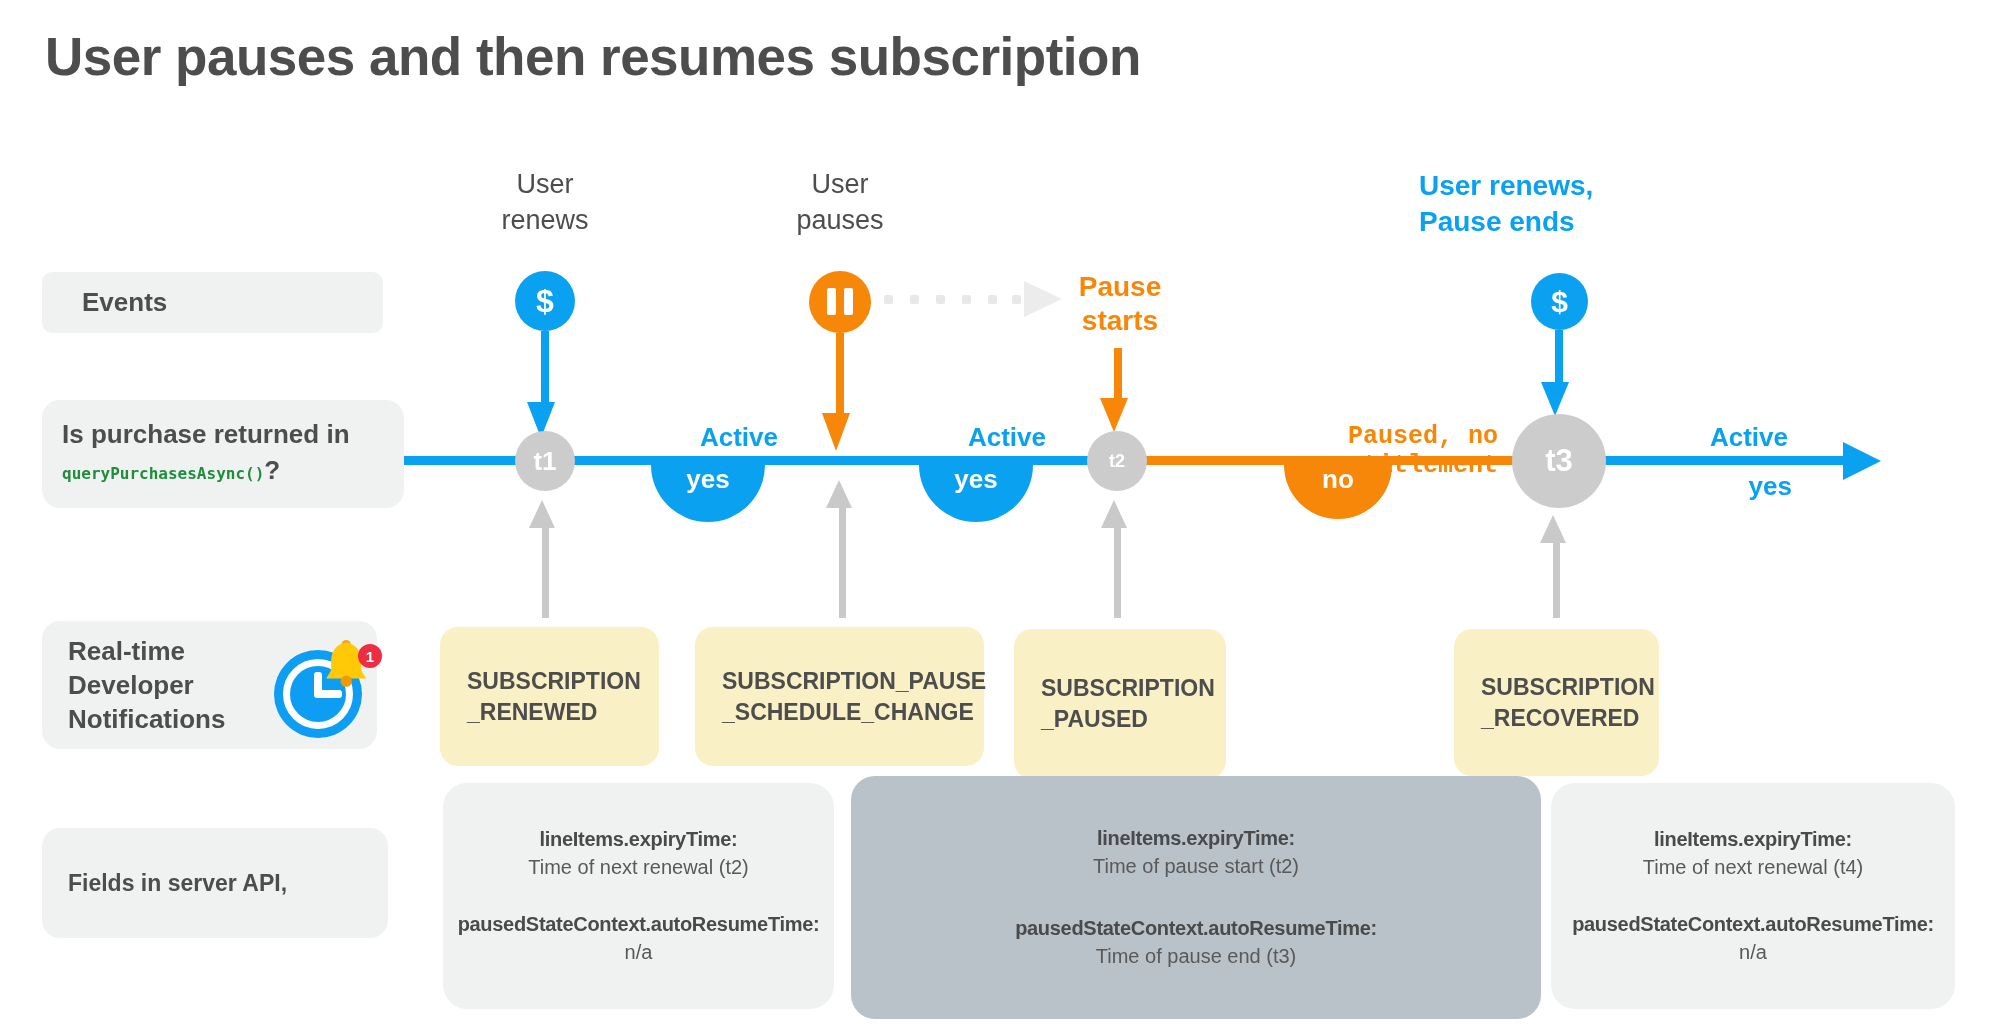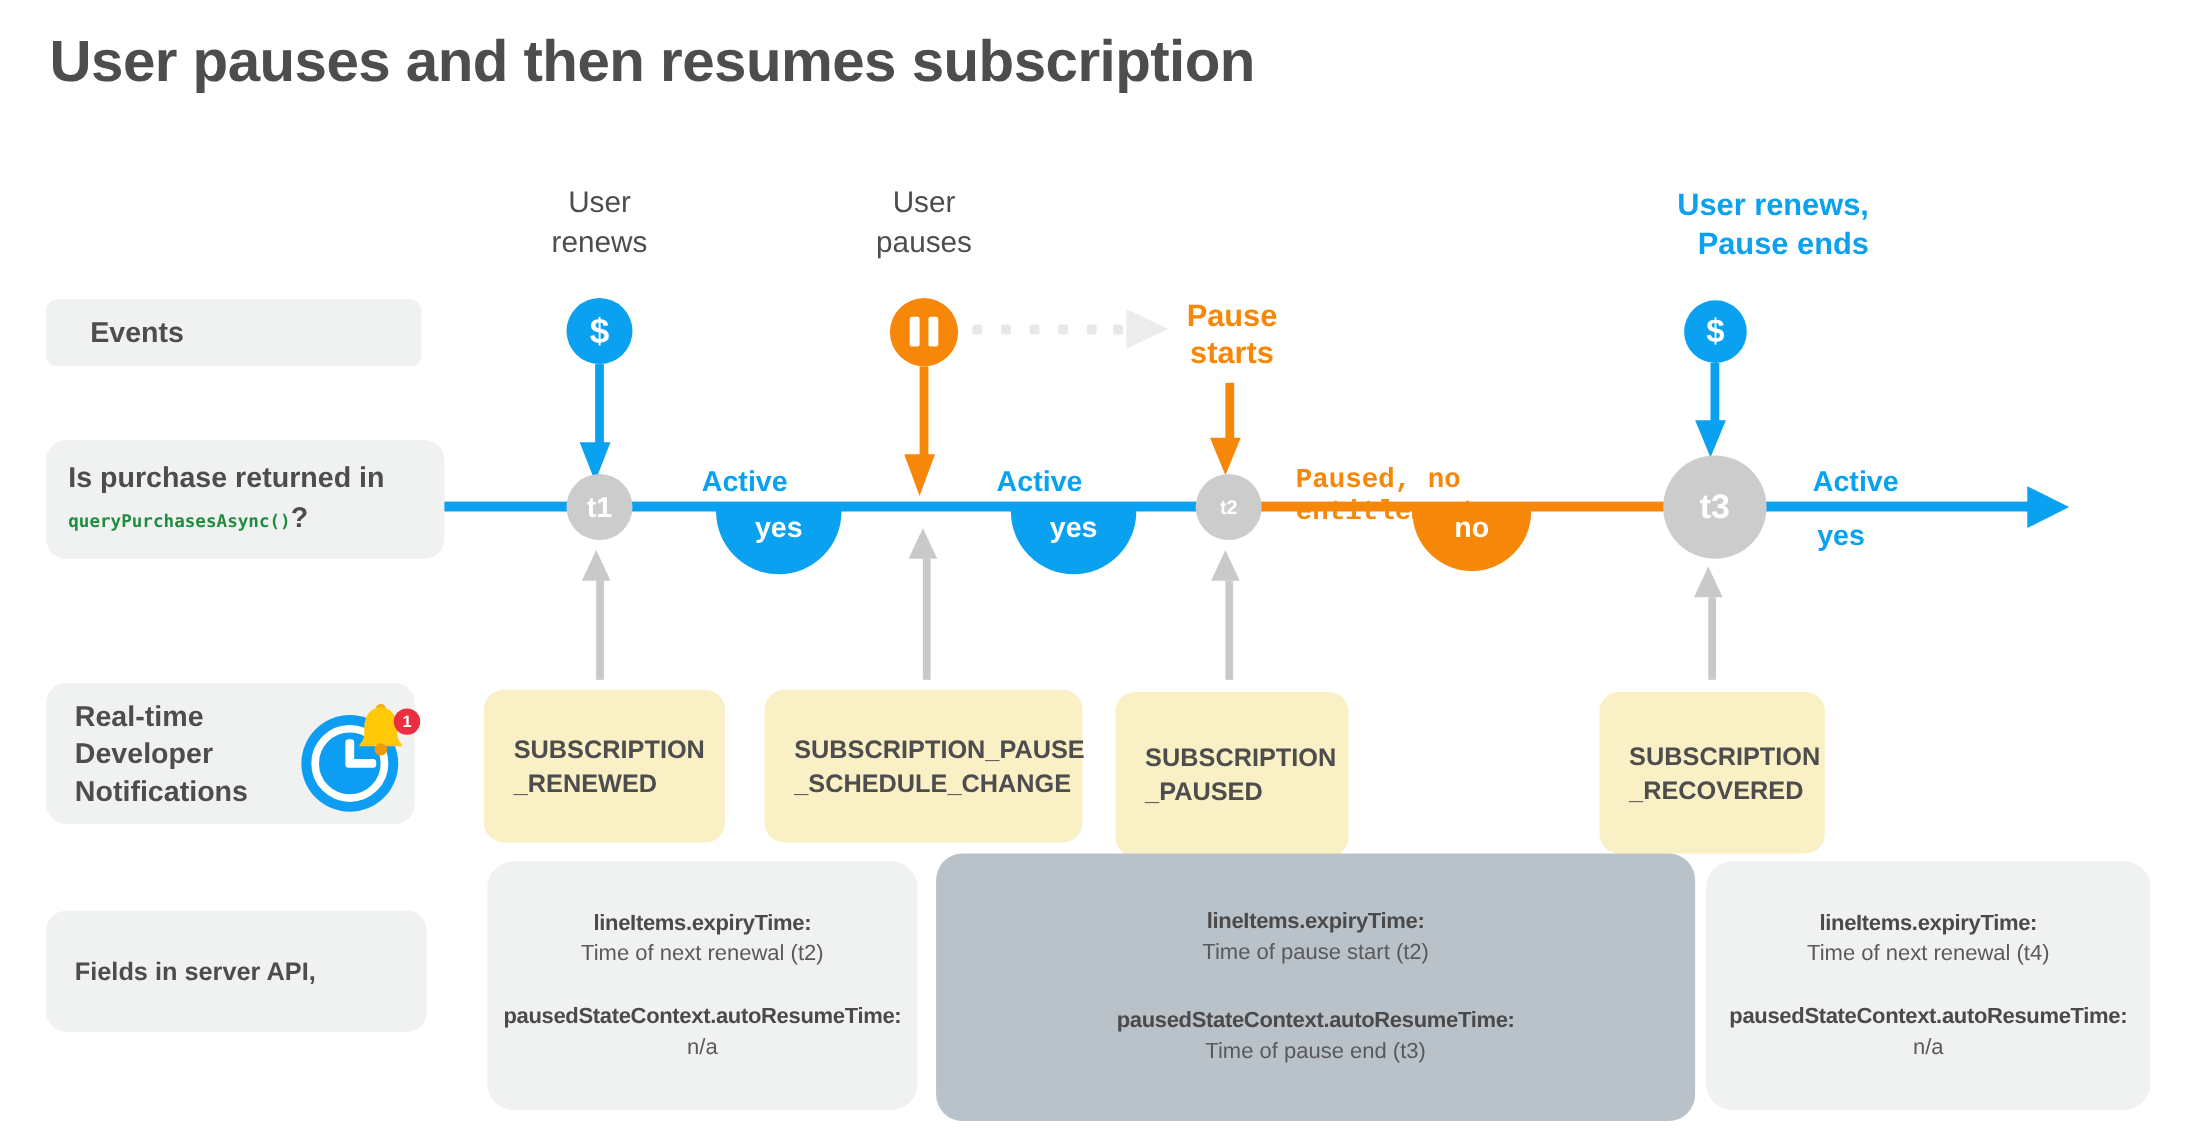--- a/index.html
+++ b/index.html
@@ -14,21 +14,21 @@
   .blue-txt{color:#0aa2f0;font-weight:700;}
   .orange-txt{color:#f78708;font-weight:700;}
   .circle{border-radius:50%;display:flex;align-items:center;justify-content:center;}
   .marker{background:#cccccc;color:#ffffff;font-weight:700;z-index:5;}
   .evt-circle-blue{background:#0aa2f0;color:#fff;font-weight:700;}
   .evt-circle-orange{background:#f78708;}
   .tl{height:9px;z-index:1;}
   .shaft{z-index:2;}
   .head{width:0;height:0;z-index:2;}
   .semi{border-radius:0 0 999px 999px;text-align:center;color:#fff;font-weight:700;font-size:26px;z-index:3;}
-  .seg-label{font-size:26px;text-align:left;}
+  .seg-label{font-size:26px;text-align:right;}
   .notif{background:#faf0c6;border-radius:18px;display:flex;flex-direction:column;justify-content:center;
          font-weight:700;font-size:23px;line-height:31px;color:#4d4d4d;padding-left:27px;box-sizing:border-box;}
   .fieldbox{border-radius:24px;display:flex;flex-direction:column;justify-content:space-evenly;
             text-align:center;padding:12px 8px;box-sizing:border-box;}
   .fieldbox .fname{font-weight:700;font-size:20px;color:#4a4a4a;letter-spacing:-0.3px;}
   .fieldbox .fval{font-size:20px;color:#595959;margin-top:5px;}
   .pausebar{position:absolute;width:9px;height:27px;background:#fff;border-radius:2px;top:17px;}
   .dot{position:absolute;width:9px;height:9px;background:#e8e8e8;border-radius:2px;top:295px;}
 </style>
 </head>
@@ -114,21 +114,21 @@
     <span class="abs head" style="left:1024px;top:281px;border-top:18px solid transparent;border-bottom:18px solid transparent;border-left:38px solid #ececec;"></span>
   </div>
 
   <div class="abs orange-txt" style="left:1040px;top:270px;width:160px;font-size:28px;line-height:34px;text-align:center;">
     <div>Pause</div>
     <div>starts</div>
   </div>
   <div class="abs shaft" style="left:1114px;top:348px;width:8px;height:54px;background:#f78708;"></div>
   <div class="abs head" style="left:1100px;top:398px;border-left:14px solid transparent;border-right:14px solid transparent;border-top:34px solid #f78708;"></div>
 
-  <div class="abs blue-txt" style="left:1419px;top:168px;width:280px;font-size:28px;line-height:36px;text-align:right;">
+  <div class="abs blue-txt" style="left:1419px;top:168px;width:280px;font-size:28px;line-height:36px;text-align:left;">
     <div>User renews,</div>
     <div>Pause ends</div>
   </div>
   <div class="abs circle evt-circle-blue" style="left:1531px;top:273px;width:57px;height:57px;font-size:30px;">$</div>
   <div class="abs shaft" style="left:1555px;top:330px;width:8px;height:56px;background:#0aa2f0;"></div>
   <div class="abs head" style="left:1541px;top:382px;border-left:14px solid transparent;border-right:14px solid transparent;border-top:34px solid #0aa2f0;"></div>
 
   <div class="abs seg-label blue-txt" style="left:638px;top:422px;width:140px;">Active</div>
   <div class="abs semi" style="left:651px;top:464px;width:114px;height:58px;background:#0aa2f0;">yes</div>
 

